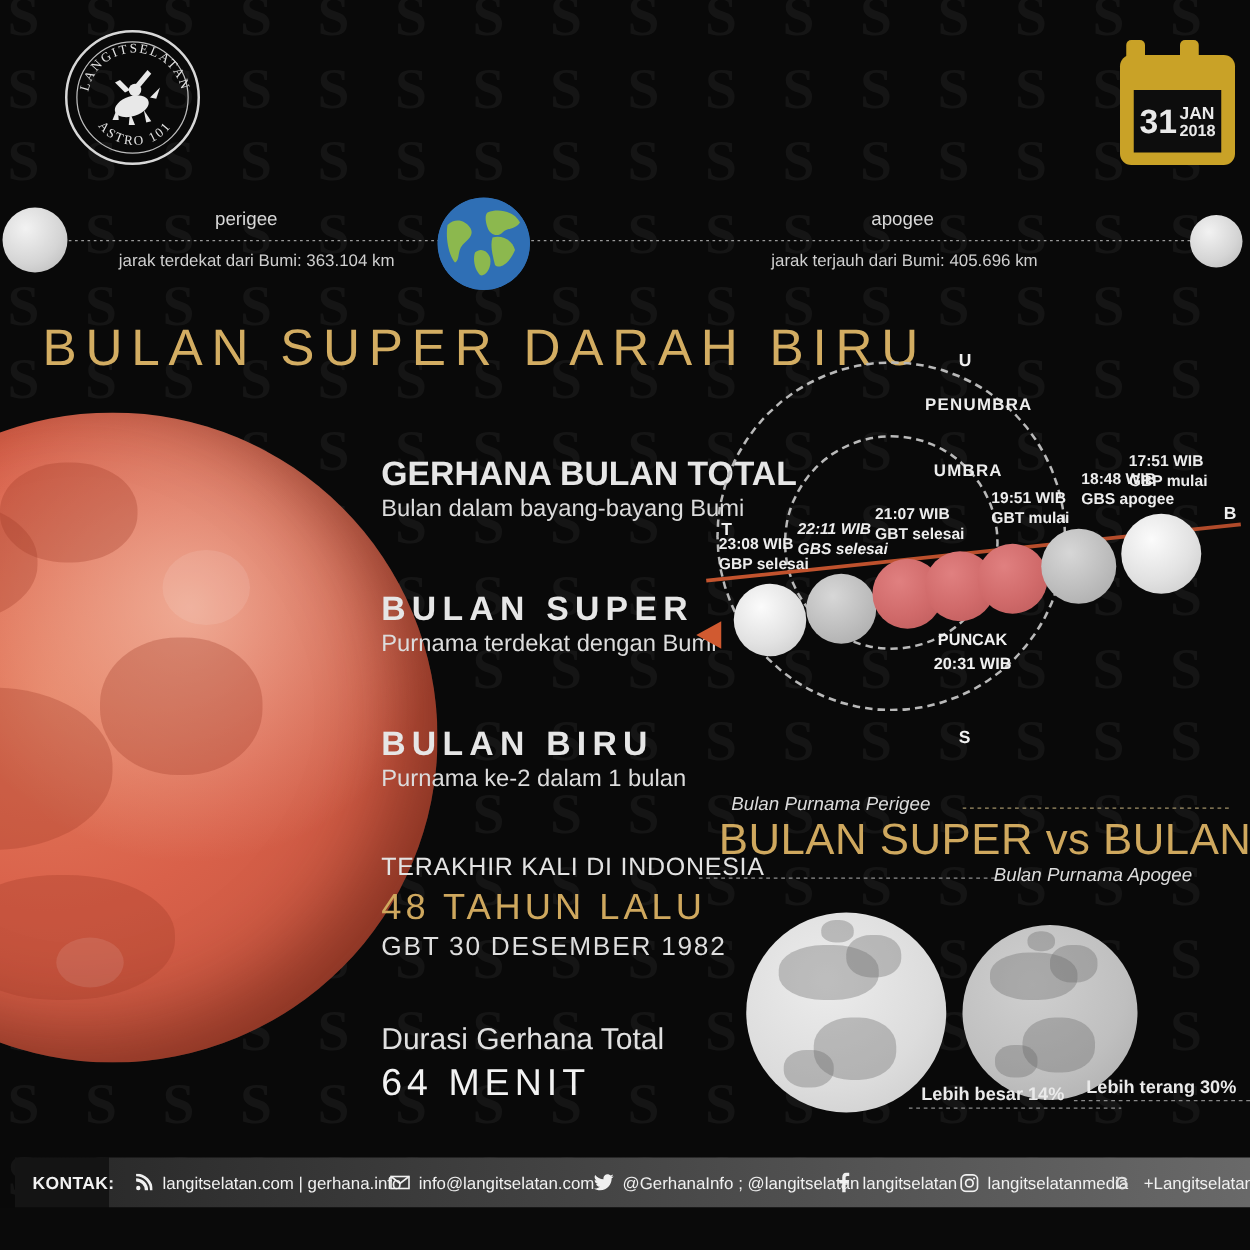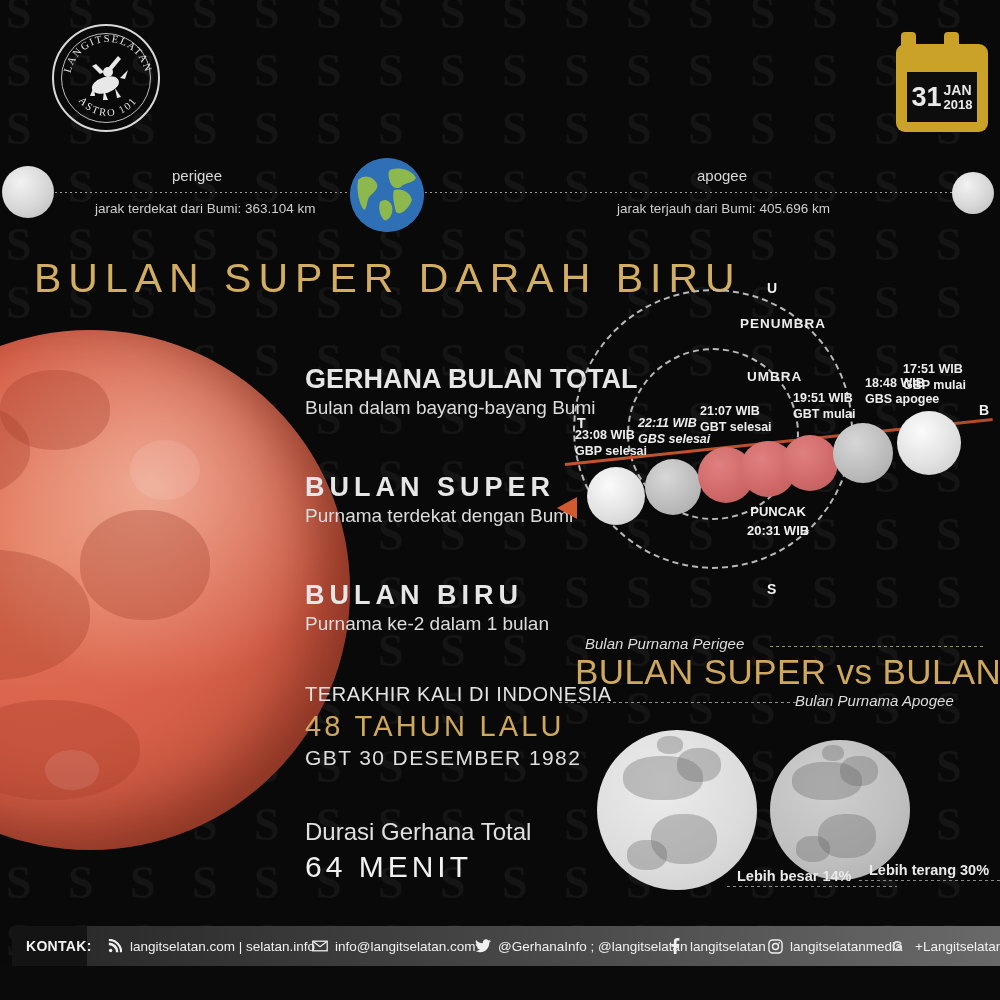--- a/index.html
+++ b/index.html
@@ -709,21 +709,21 @@
     <div id="kontak-label">KONTAK:</div>
 
     <div class="f-item" id="fi-web">
       <span class="f-ic">
         <svg width="14" height="14" viewBox="0 0 16 16" fill="#f0f0f0">
           <circle cx="3" cy="13" r="2"></circle>
           <path d="M1,7 A8,8 0 0 1 9,15 L12,15 A11,11 0 0 0 1,4 Z"></path>
           <path d="M1,1 A14,14 0 0 1 15,15" fill="none" stroke="#f0f0f0" stroke-width="2.6"></path>
         </svg>
       </span>
-      <span>langitselatan.com | selatan.info</span>
+      <span>langitselatan.com | gerhana.info</span>
     </div>
 
     <div class="f-item" id="fi-mail">
       <span class="f-ic">
         <svg width="16" height="12" viewBox="0 0 20 14" fill="none" stroke="#f0f0f0" stroke-width="1.6">
           <rect x="1" y="1" width="18" height="12"></rect>
           <path d="M1,1 L10,8 L19,1"></path>
         </svg>
       </span>
       <span>info@langitselatan.com</span>

